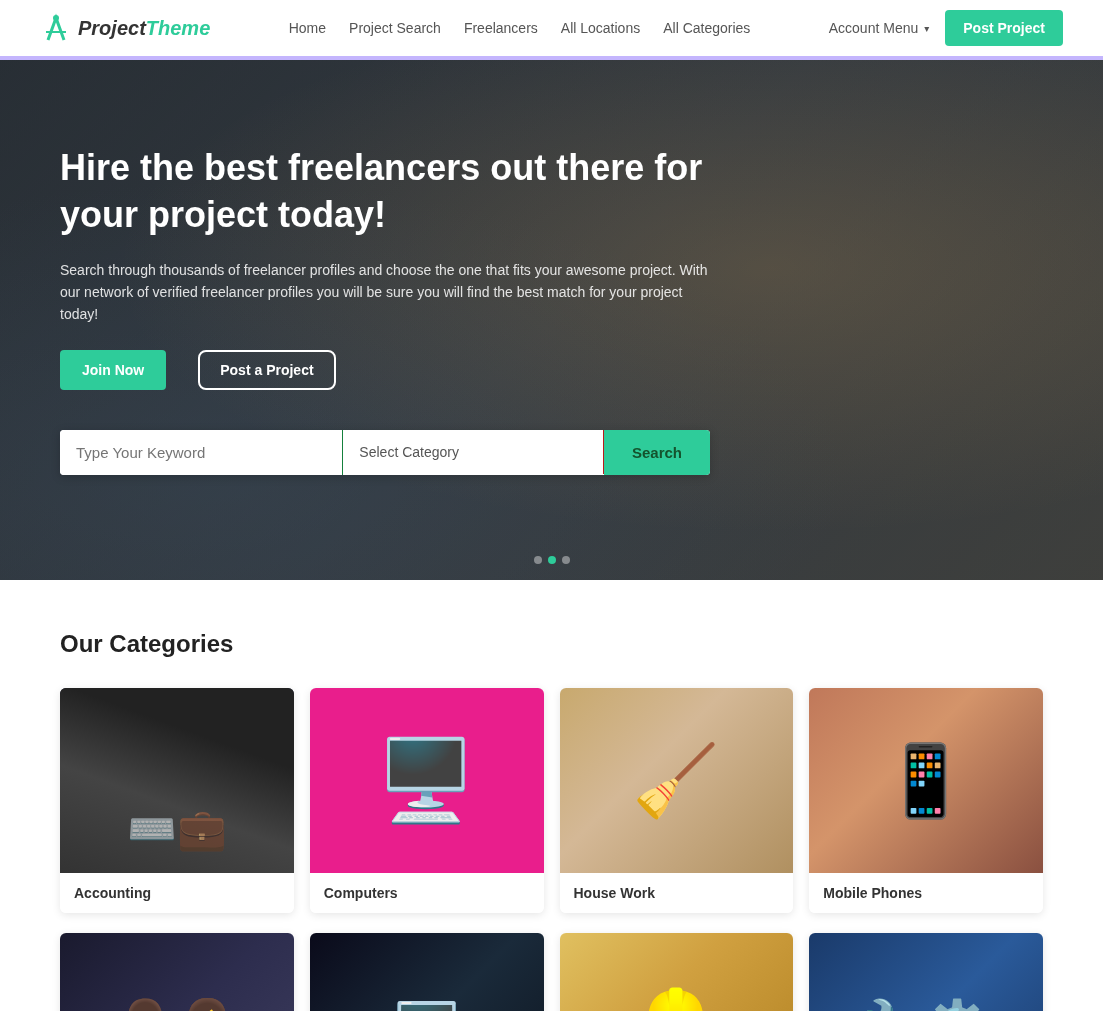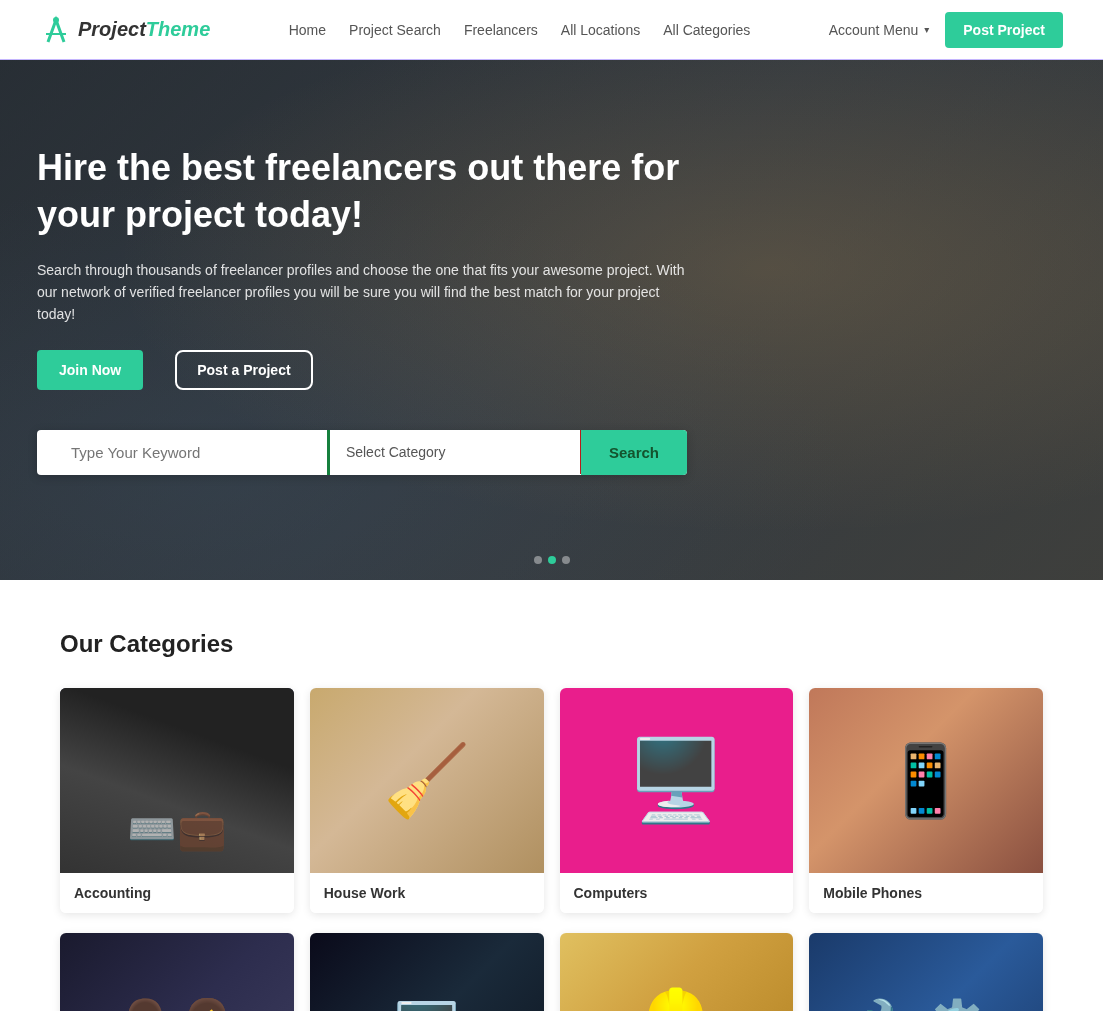--- a/index.html
+++ b/index.html
@@ -6,21 +6,21 @@
     body { font-family: Arial, sans-serif; background: #fff; color: #333; }
 
     
     .header {
       display: flex;
       align-items: center;
       justify-content: space-between;
       padding: 0 40px;
       height: 60px;
       background: #fff;
-      border-bottom: 1px solid #c4b5fd;
+      border-bottom: 4px solid #c4b5fd;
       position: relative;
       z-index: 10;
     }
     .logo {
       display: flex;
       align-items: center;
       gap: 6px;
     }
     .logo-icon {
       width: 32px;
@@ -75,21 +75,21 @@
       position: relative;
       width: 100%;
       height: 520px;
       background: linear-gradient(rgba(30,40,50,0.65), rgba(30,40,50,0.65)),
                   
                   linear-gradient(135deg, #3a3a3a 0%, #5a5a5a 50%, #7a6a50 100%);
       overflow: hidden;
       display: flex;
       flex-direction: column;
       justify-content: center;
-      padding: 60px 37px 80px;
+      padding: 60px 60px 80px;
     }
     .hero-bg-detail {
       position: absolute;
       inset: 0;
       background:
         radial-gradient(ellipse at 70% 40%, rgba(180,140,80,0.25) 0%, transparent 60%),
         radial-gradient(ellipse at 20% 80%, rgba(60,80,100,0.3) 0%, transparent 50%);
     }
     .hero-content {
       position: relative;
@@ -145,22 +145,21 @@
       max-width: 100%;
       box-shadow: 0 2px 10px rgba(0,0,0,0.2);
     }
     .search-keyword {
       flex: 1.1;
       border: none;
       outline: none;
       padding: 14px 16px;
       font-size: 15px;
       color: #aaa;
-      border-right: 3px solid #15803d;
-      margin-left: 18px;
+      border-right: 1px solid #15803d;
     }
     .search-category {
       flex: 1;
       border: none;
       outline: none;
       padding: 14px 16px;
       font-size: 14px;
       color: #555;
       background: #fff;
       appearance: none;
@@ -380,28 +379,28 @@
 
 <section class="categories-section">
   <h2 class="section-title">Our Categories</h2>
 
   <div class="categories-grid">
     <div class="category-card">
       <div class="cat-img-accounting"></div>
       <div class="category-label">Accounting</div>
     </div>
     <div class="category-card">
+      <div class="cat-img-computers"></div>
+      <div class="category-label">Computers</div>
+    </div>
+    <div class="category-card">
       <div class="cat-img-housework"></div>
       <div class="category-label">House Work</div>
     </div>
     <div class="category-card">
-      <div class="cat-img-computers"></div>
-      <div class="category-label">Computers</div>
-    </div>
-    <div class="category-card">
       <div class="cat-img-phones"></div>
       <div class="category-label">Mobile Phones</div>
     </div>
   </div>
 
   <div class="categories-grid">
     <div class="category-card">
       <div class="cat-img-row2-1"></div>
 
     </div>

